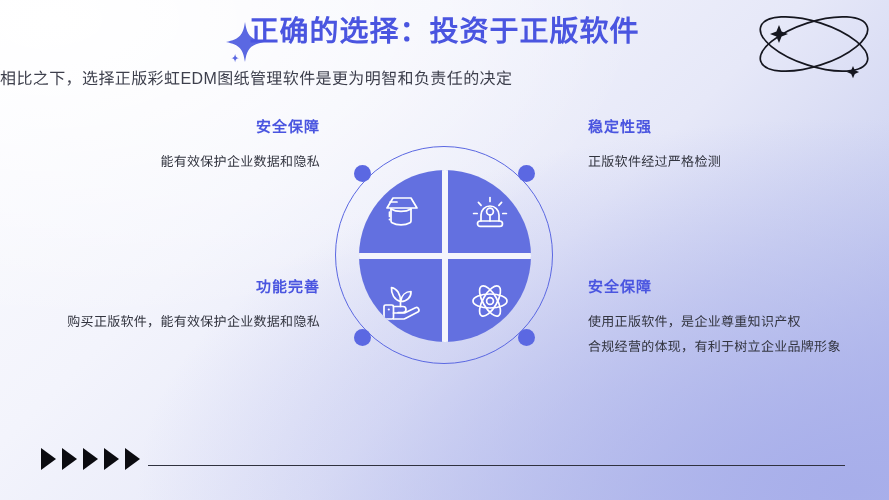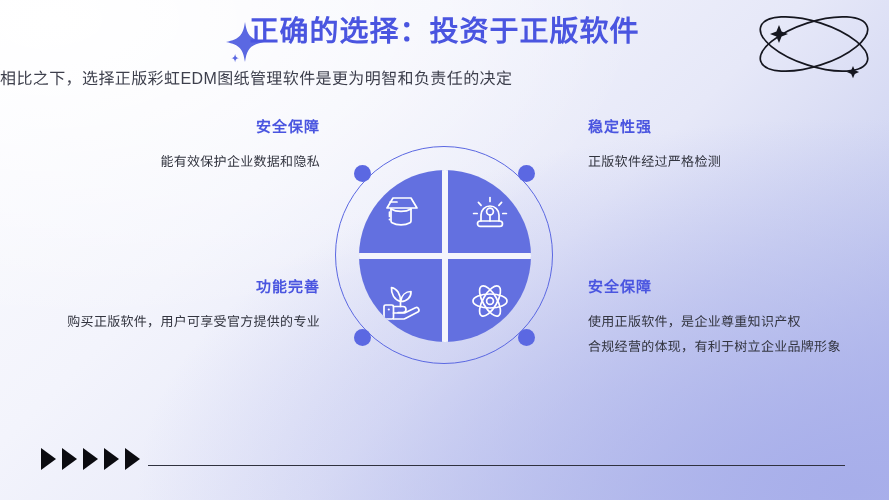--- a/index.html
+++ b/index.html
@@ -189,21 +189,21 @@
     <div class="f-line">能有效保护企业数据和隐私</div>
   </div>
 
   <div class="feature right f-tr">
     <div class="f-title">稳定性强</div>
     <div class="f-line">正版软件经过严格检测</div>
   </div>
 
   <div class="feature left f-bl">
     <div class="f-title">功能完善</div>
-    <div class="f-line">购买正版软件，用户可享受官方提供的专业</div>
+    <div class="f-line">购买正版软件，能有效保护企业数据和隐私</div>
   </div>
 
   <div class="feature right f-br">
     <div class="f-title">安全保障</div>
     <div class="f-line">使用正版软件，是企业尊重知识产权</div>
     <div class="f-line">合规经营的体现，有利于树立企业品牌形象</div>
   </div>
 
   <div class="arrows">
     <div class="arrow"></div>

